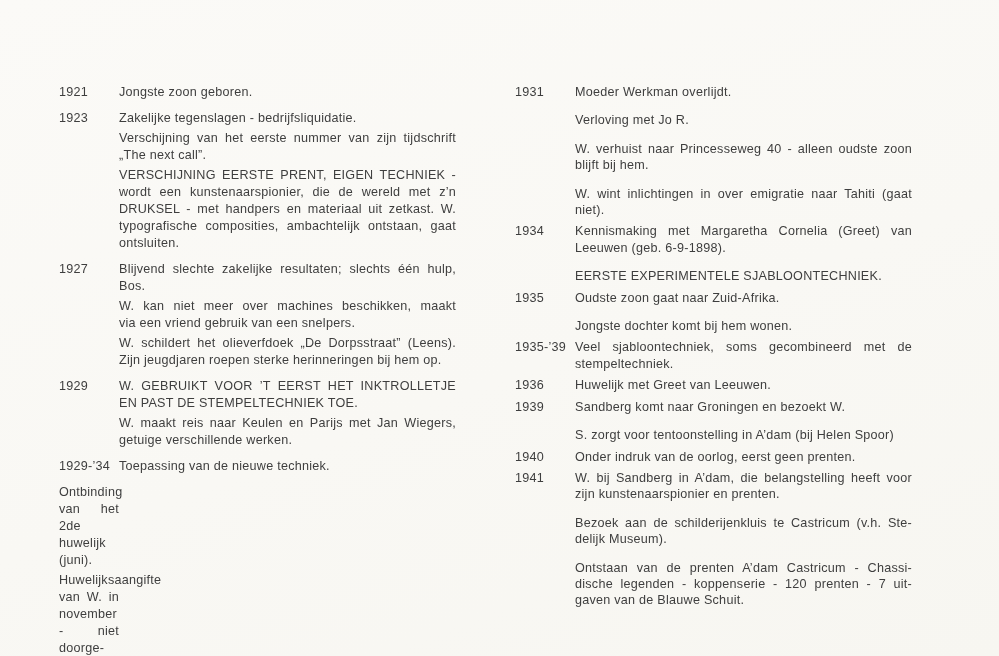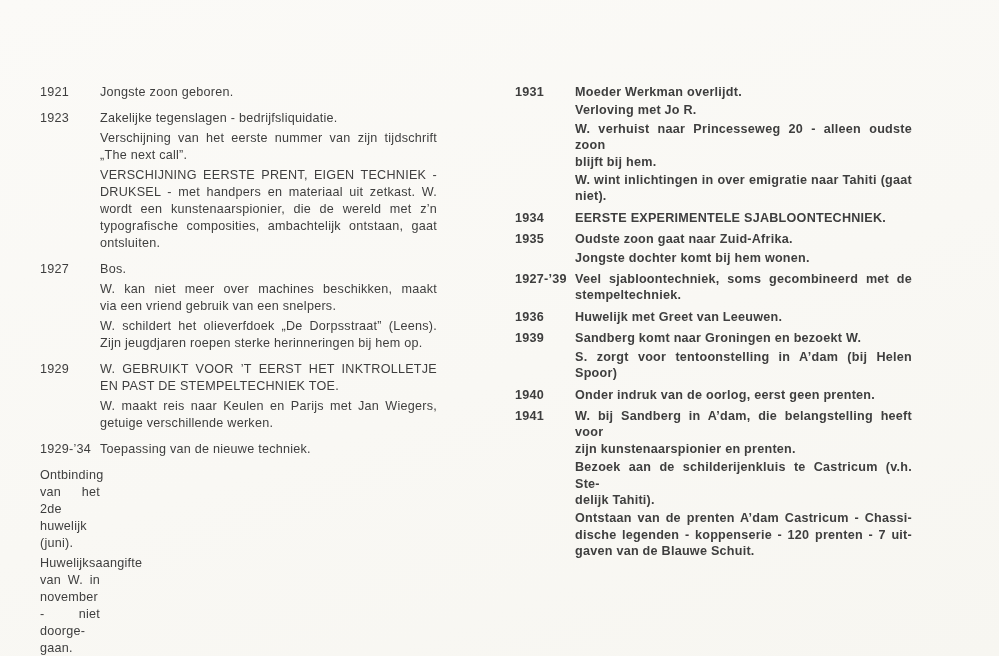--- a/index.html
+++ b/index.html
@@ -18,37 +18,37 @@
   .page {
     position: absolute;
     inset: 0;
   }
   .column {
     position: absolute;
     top: 84px;
     width: 397px;
   }
   .column-left  { left: 40px; }
-  .column-right { left: 515px; font-weight: bold; }
+  .column-right { left: 515px; }
 
   .entry {
     display: grid;
     grid-template-columns: 60px 337px;
     font-size: 12.6px;
     letter-spacing: 0.25px;
   }
-  .column-left  .entry { line-height: 17px;   margin-bottom: 9px; }
+  .column-left  .entry { line-height: 17px;   margin-bottom: 9px; margin-left: 19px; }
   .column-right .entry { line-height: 16.4px; margin-bottom: 5px; }
 
   .year {
     white-space: nowrap;
   }
   .paragraph { margin: 0; }
   .column-left  .paragraph + .paragraph { margin-top: 3px; }
-  .column-right .paragraph + .paragraph { margin-top: 2px; }
+  .column-right .paragraph + .paragraph { margin-top: 12px; }
 
   .line {
     text-align: justify;
     text-align-last: justify;
   }
   .paragraph .line:last-child {
     text-align-last: left;
   }
 </style>
 </head>
@@ -69,31 +69,32 @@
         <div class="entry-body">
           <div class="paragraph">
             <div class="line">Zakelijke tegenslagen - bedrijfsliquidatie.</div>
           </div>
           <div class="paragraph">
             <div class="line">Verschijning van het eerste nummer van zijn tijdschrift</div>
             <div class="line">„The next call”.</div>
           </div>
           <div class="paragraph">
             <div class="line">VERSCHIJNING EERSTE PRENT, EIGEN TECHNIEK -</div>
+            <div class="line">wordt een kunstenaarspionier, die de wereld met z’n</div>
             <div class="line">DRUKSEL - met handpers en materiaal uit zetkast. W.</div>
-            <div class="line">wordt een kunstenaarspionier, die de wereld met z’n</div>
             <div class="line">typografische composities, ambachtelijk ontstaan, gaat</div>
             <div class="line">ontsluiten.</div>
           </div>
         </div>
       </div>
       <div class="entry">
         <div class="year">1927</div>
         <div class="entry-body">
           <div class="paragraph">
+            <div class="line">Blijvend slechte zakelijke resultaten; slechts één hulp,</div>
             <div class="line">Bos.</div>
           </div>
           <div class="paragraph">
             <div class="line">W. kan niet meer over machines beschikken, maakt</div>
             <div class="line">via een vriend gebruik van een snelpers.</div>
           </div>
           <div class="paragraph">
             <div class="line">W. schildert het olieverfdoek „De Dorpsstraat” (Leens).</div>
             <div class="line">Zijn jeugdjaren roepen sterke herinneringen bij hem op.</div>
           </div>
@@ -136,50 +137,54 @@
       <div class="entry">
         <div class="year">1931</div>
         <div class="entry-body">
           <div class="paragraph">
             <div class="line">Moeder Werkman overlijdt.</div>
           </div>
           <div class="paragraph">
             <div class="line">Verloving met Jo R.</div>
           </div>
           <div class="paragraph">
-            <div class="line">W. verhuist naar Princesseweg 20 - alleen oudste zoon</div>
+            <div class="line">W. verhuist naar Princesseweg 40 - alleen oudste zoon</div>
             <div class="line">blijft bij hem.</div>
           </div>
           <div class="paragraph">
             <div class="line">W. wint inlichtingen in over emigratie naar Tahiti (gaat</div>
             <div class="line">niet).</div>
           </div>
         </div>
       </div>
       <div class="entry">
         <div class="year">1934</div>
         <div class="entry-body">
           <div class="paragraph">
+            <div class="line">Kennismaking met Margaretha Cornelia (Greet) van</div>
+            <div class="line">Leeuwen (geb. 6-9-1898).</div>
+          </div>
+          <div class="paragraph">
             <div class="line">EERSTE EXPERIMENTELE SJABLOONTECHNIEK.</div>
           </div>
         </div>
       </div>
       <div class="entry">
         <div class="year">1935</div>
         <div class="entry-body">
           <div class="paragraph">
             <div class="line">Oudste zoon gaat naar Zuid-Afrika.</div>
           </div>
           <div class="paragraph">
             <div class="line">Jongste dochter komt bij hem wonen.</div>
           </div>
         </div>
       </div>
       <div class="entry">
-        <div class="year">1927-’39</div>
+        <div class="year">1935-’39</div>
         <div class="entry-body">
           <div class="paragraph">
             <div class="line">Veel sjabloontechniek, soms gecombineerd met de</div>
             <div class="line">stempeltechniek.</div>
           </div>
         </div>
       </div>
       <div class="entry">
         <div class="year">1936</div>
         <div class="entry-body">
@@ -209,21 +214,21 @@
       </div>
       <div class="entry">
         <div class="year">1941</div>
         <div class="entry-body">
           <div class="paragraph">
             <div class="line">W. bij Sandberg in A’dam, die belangstelling heeft voor</div>
             <div class="line">zijn kunstenaarspionier en prenten.</div>
           </div>
           <div class="paragraph">
             <div class="line">Bezoek aan de schilderijenkluis te Castricum (v.h. Ste-</div>
-            <div class="line">delijk Tahiti).</div>
+            <div class="line">delijk Museum).</div>
           </div>
           <div class="paragraph">
             <div class="line">Ontstaan van de prenten A’dam Castricum - Chassi-</div>
             <div class="line">dische legenden - koppenserie - 120 prenten - 7 uit-</div>
             <div class="line">gaven van de Blauwe Schuit.</div>
           </div>
         </div>
       </div>
     </div>
 </div>

